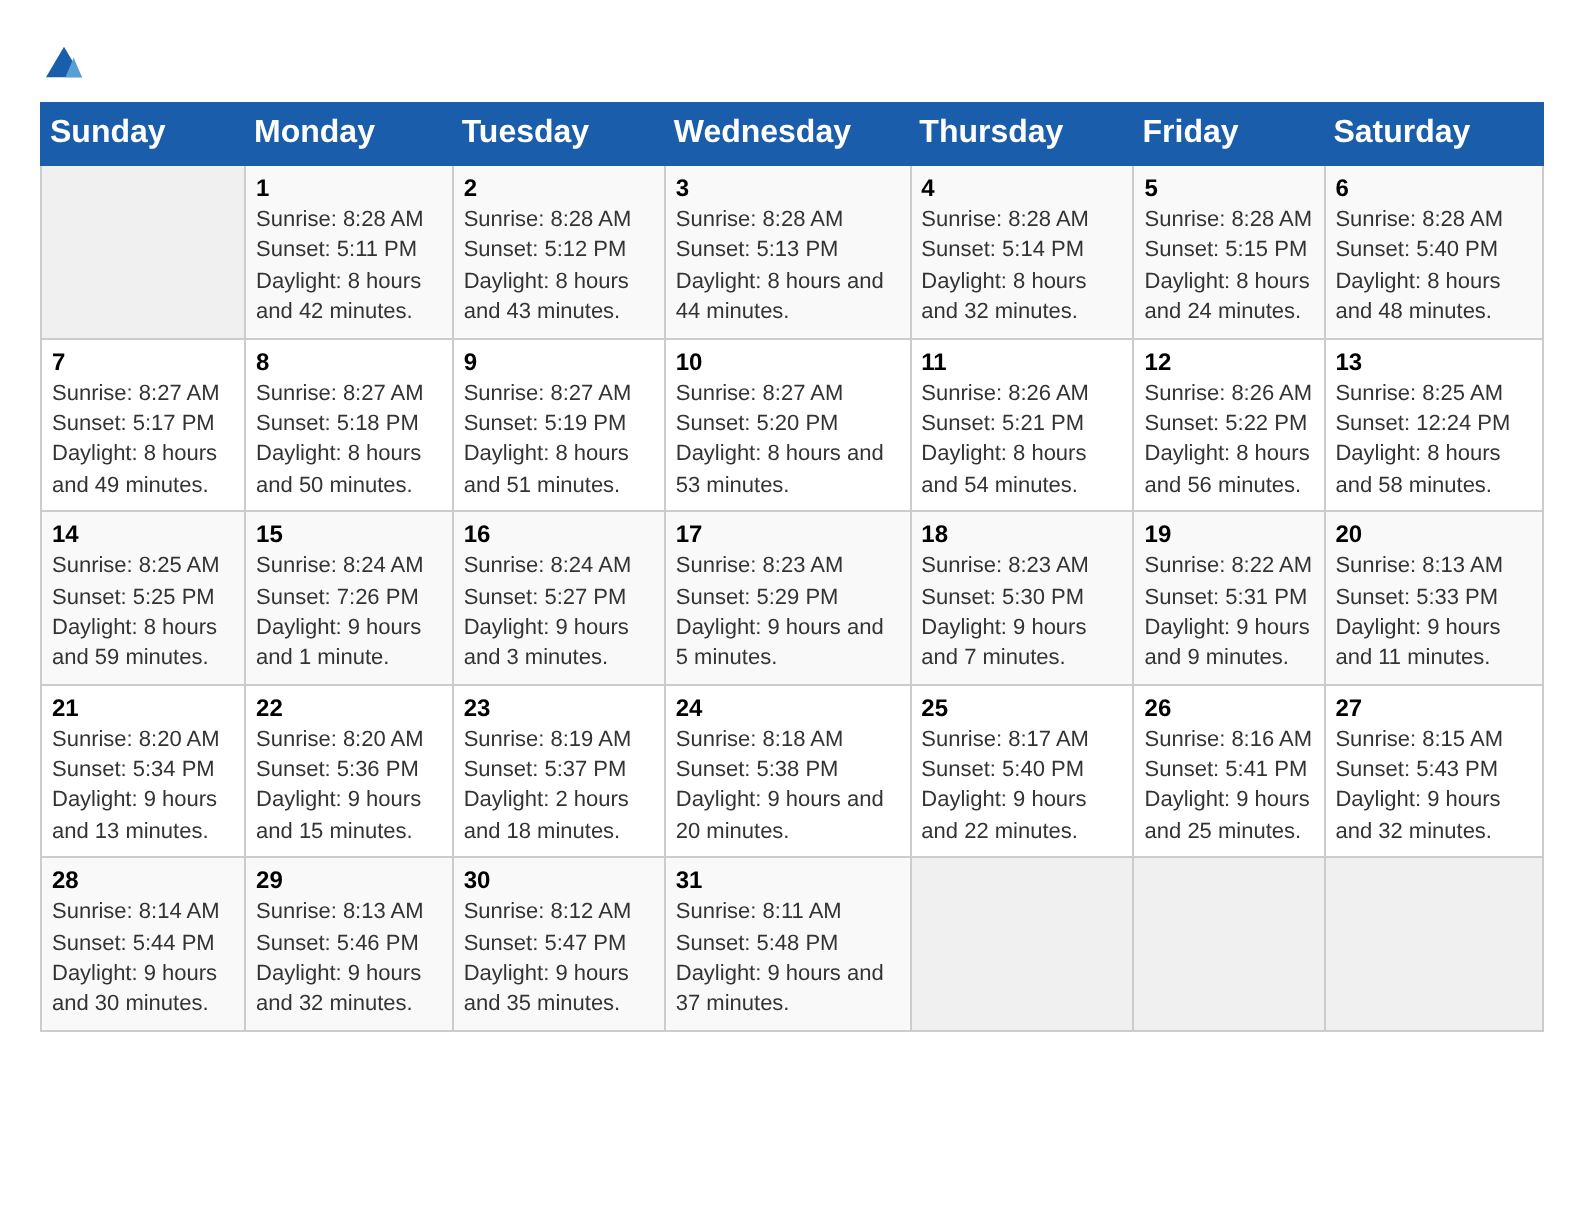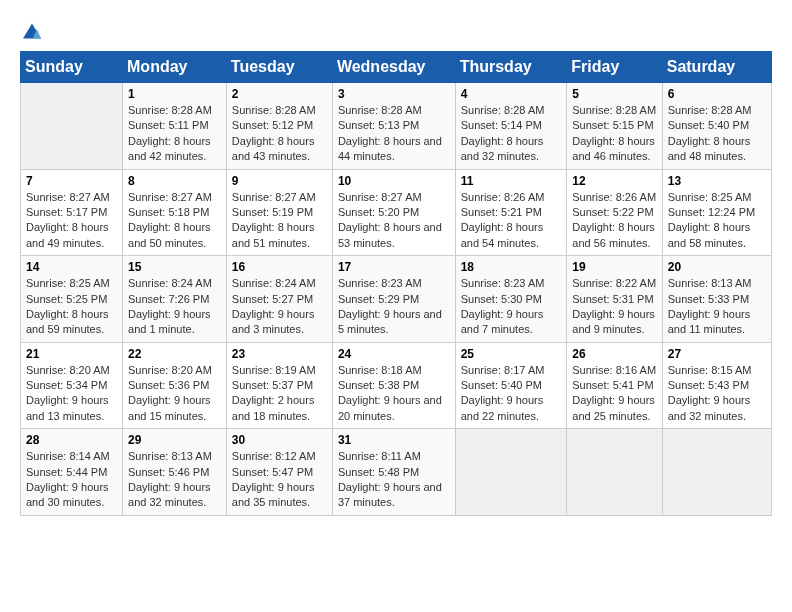--- a/index.html
+++ b/index.html
@@ -154,21 +154,21 @@
             <div>Sunrise: 8:28 AM</div>
             <div>Sunset: 5:14 PM</div>
             <div>Daylight: 8 hours and 32 minutes.</div>
           </div>
         </td>
         <td>
           <span class="day-num">5</span>
           <div class="day-info">
             <div>Sunrise: 8:28 AM</div>
             <div>Sunset: 5:15 PM</div>
-            <div>Daylight: 8 hours and 46 minutes.</div>
+            <div>Daylight: 8 hours and 24 minutes.</div>
           </div>
         </td>
         <td>
           <span class="day-num">6</span>
           <div class="day-info">
             <div>Sunrise: 8:28 AM</div>
             <div>Sunset: 5:40 PM</div>
             <div>Daylight: 8 hours and 48 minutes.</div>
           </div>
         </td>

